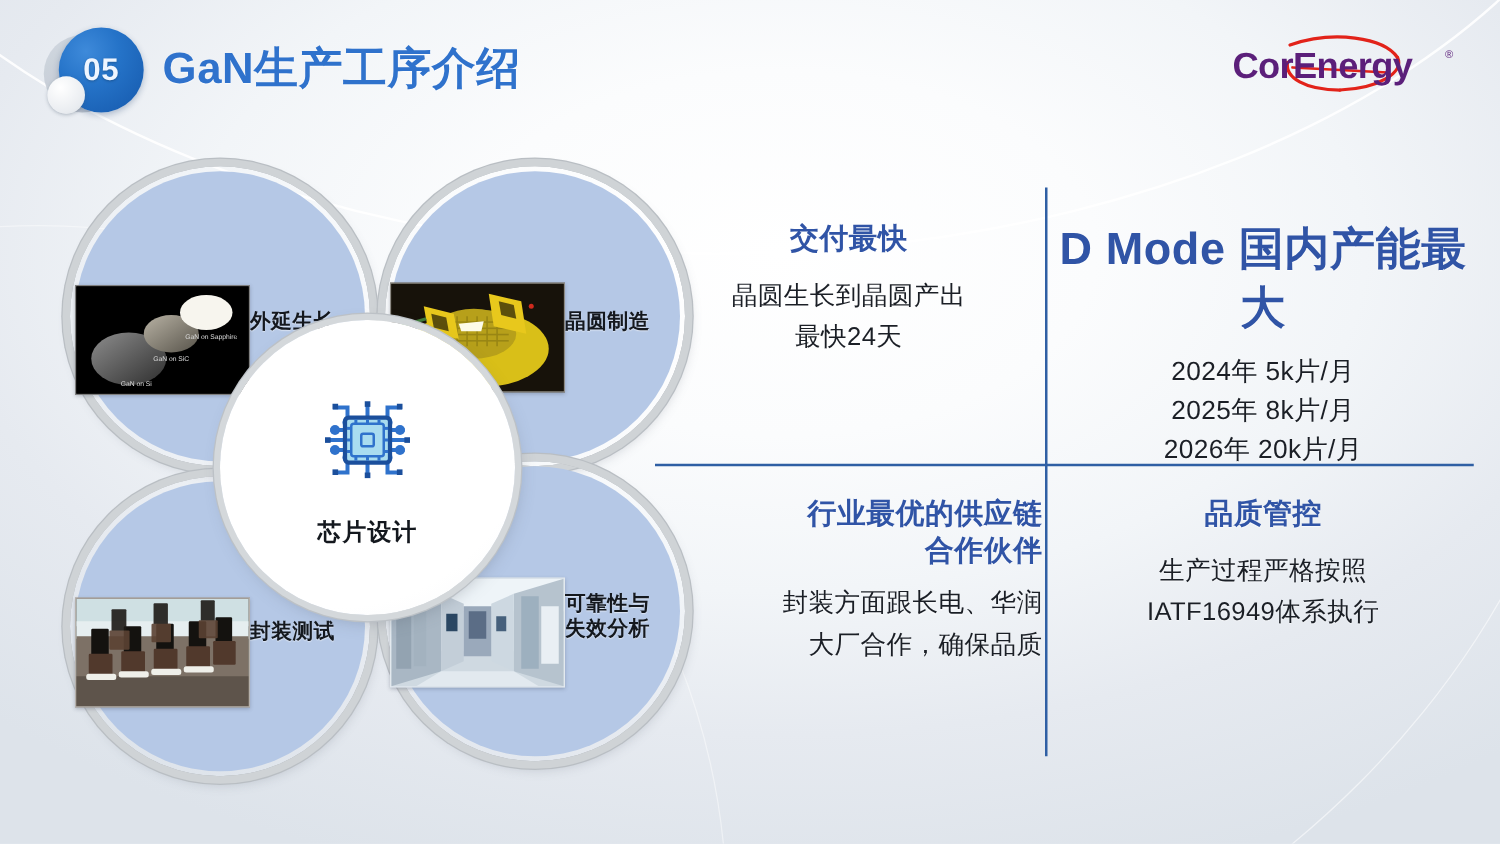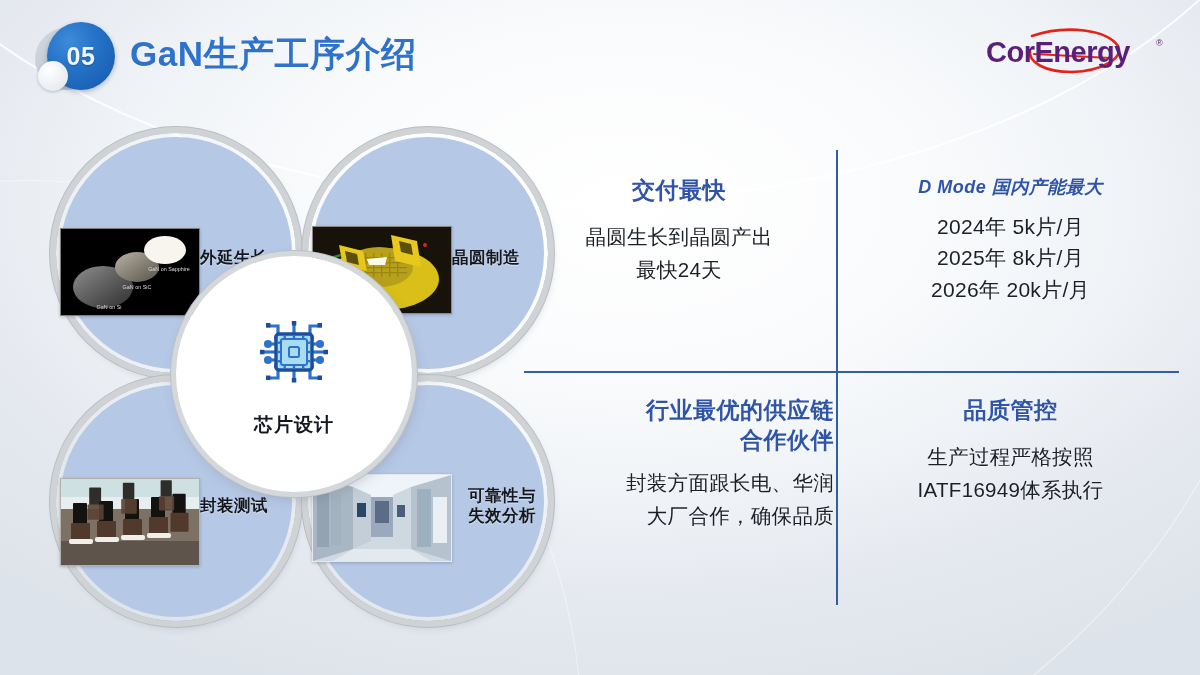--- a/index.html
+++ b/index.html
@@ -62,21 +62,21 @@
     background-clip:padding-box;
     box-shadow:
       0 0 0 5px #cfd3d6,
       0 0 0 6px #b9bec3,
       2px 4px 10px rgba(90,100,115,.33);
     display:flex;align-items:center;justify-content:flex-start;
   }
   .pc-tl{left:0px;  top:0px;   width:232px;height:232px;}
   .pc-tr{left:252px;top:0px;   width:232px;height:232px;}
   .pc-bl{left:0px;  top:248px; width:232px;height:232px;}
-  .pc-br{left:252px;top:248px; width:232px;height:232px;gap:16px;}
+  .pc-br{left:252px;top:236px; width:232px;height:232px;}
 
   .thumb{
     width:138px;height:86px;margin-top:38px;border:1px solid rgba(255,255,255,.5);
     box-shadow:0 1px 3px rgba(60,70,90,.30);
     overflow:hidden;position:relative;
   }
   .pc-tr .thumb,.pc-br .thumb{margin-top:34px;}
   .pc-bl .thumb{margin-top:42px;}
   .plabel{
     margin-top:9px;font-size:16.5px;font-weight:bold;color:#14181e;
@@ -114,21 +114,21 @@
   .hline{position:absolute;left:0px;top:221px;width:655px;height:2px;background:#2f5fa4;}
   .quad{position:absolute;text-align:center;}
   .q-tl{left:0px;  top:26px;  width:310px;}
   .q-tr{left:318px;top:26px;  width:337px;}
   .q-bl{left:0px;  top:246px; width:310px;text-align:right;}
   .q-br{left:318px;top:246px; width:337px;}
   .qhead{
     font-size:23px;font-weight:bold;color:#3054a6;line-height:1.30;
     letter-spacing:.5px;text-shadow:0 1px 1px rgba(255,255,255,.7);
   }
-  .q-tr .qhead{font-size:18px;font-style:italic;}
+  .q-tr .qhead{font-size:36px;}
   .qbody{
     margin-top:14px;font-size:20.5px;color:#1b1f26;line-height:1.62;
     letter-spacing:.3px;text-shadow:0 1px 1px rgba(255,255,255,.55);
   }
   .q-tr .qbody{margin-top:12px;font-size:21px;line-height:1.48;}
   .q-bl .qbody{margin-top:10px;}
   .qbody div{white-space:nowrap;}
 </style>
 </head>
 <body>

